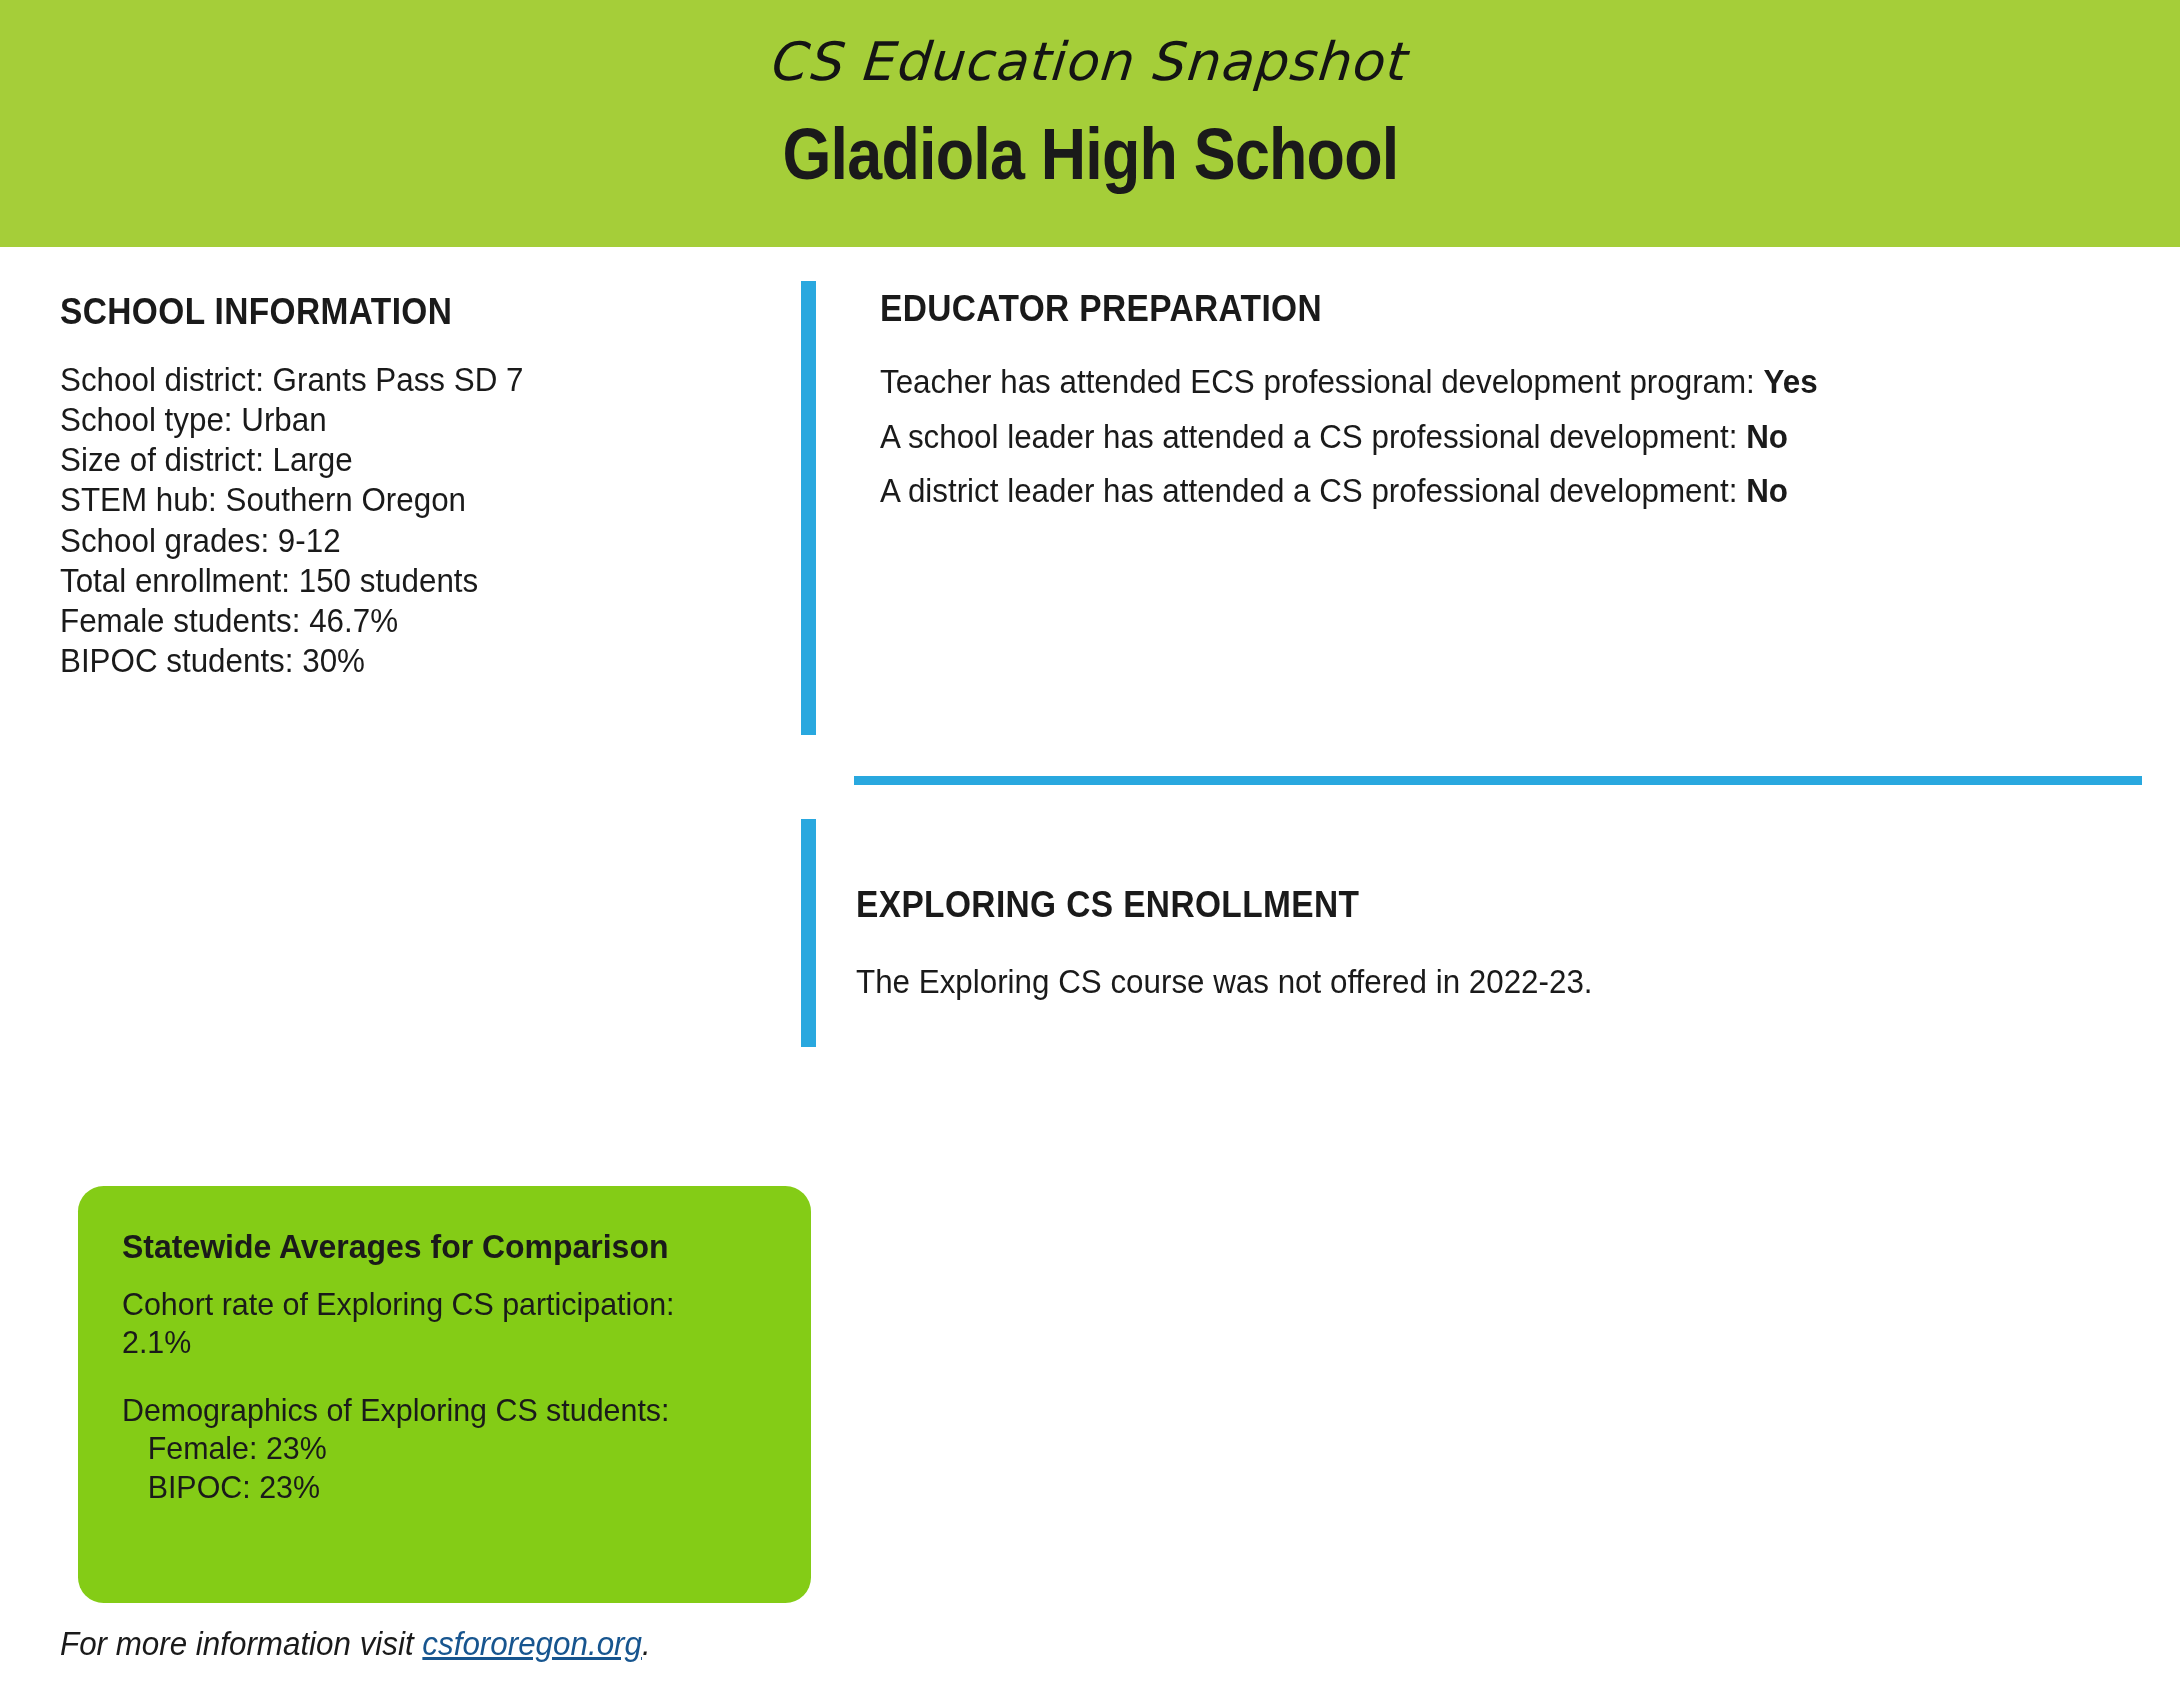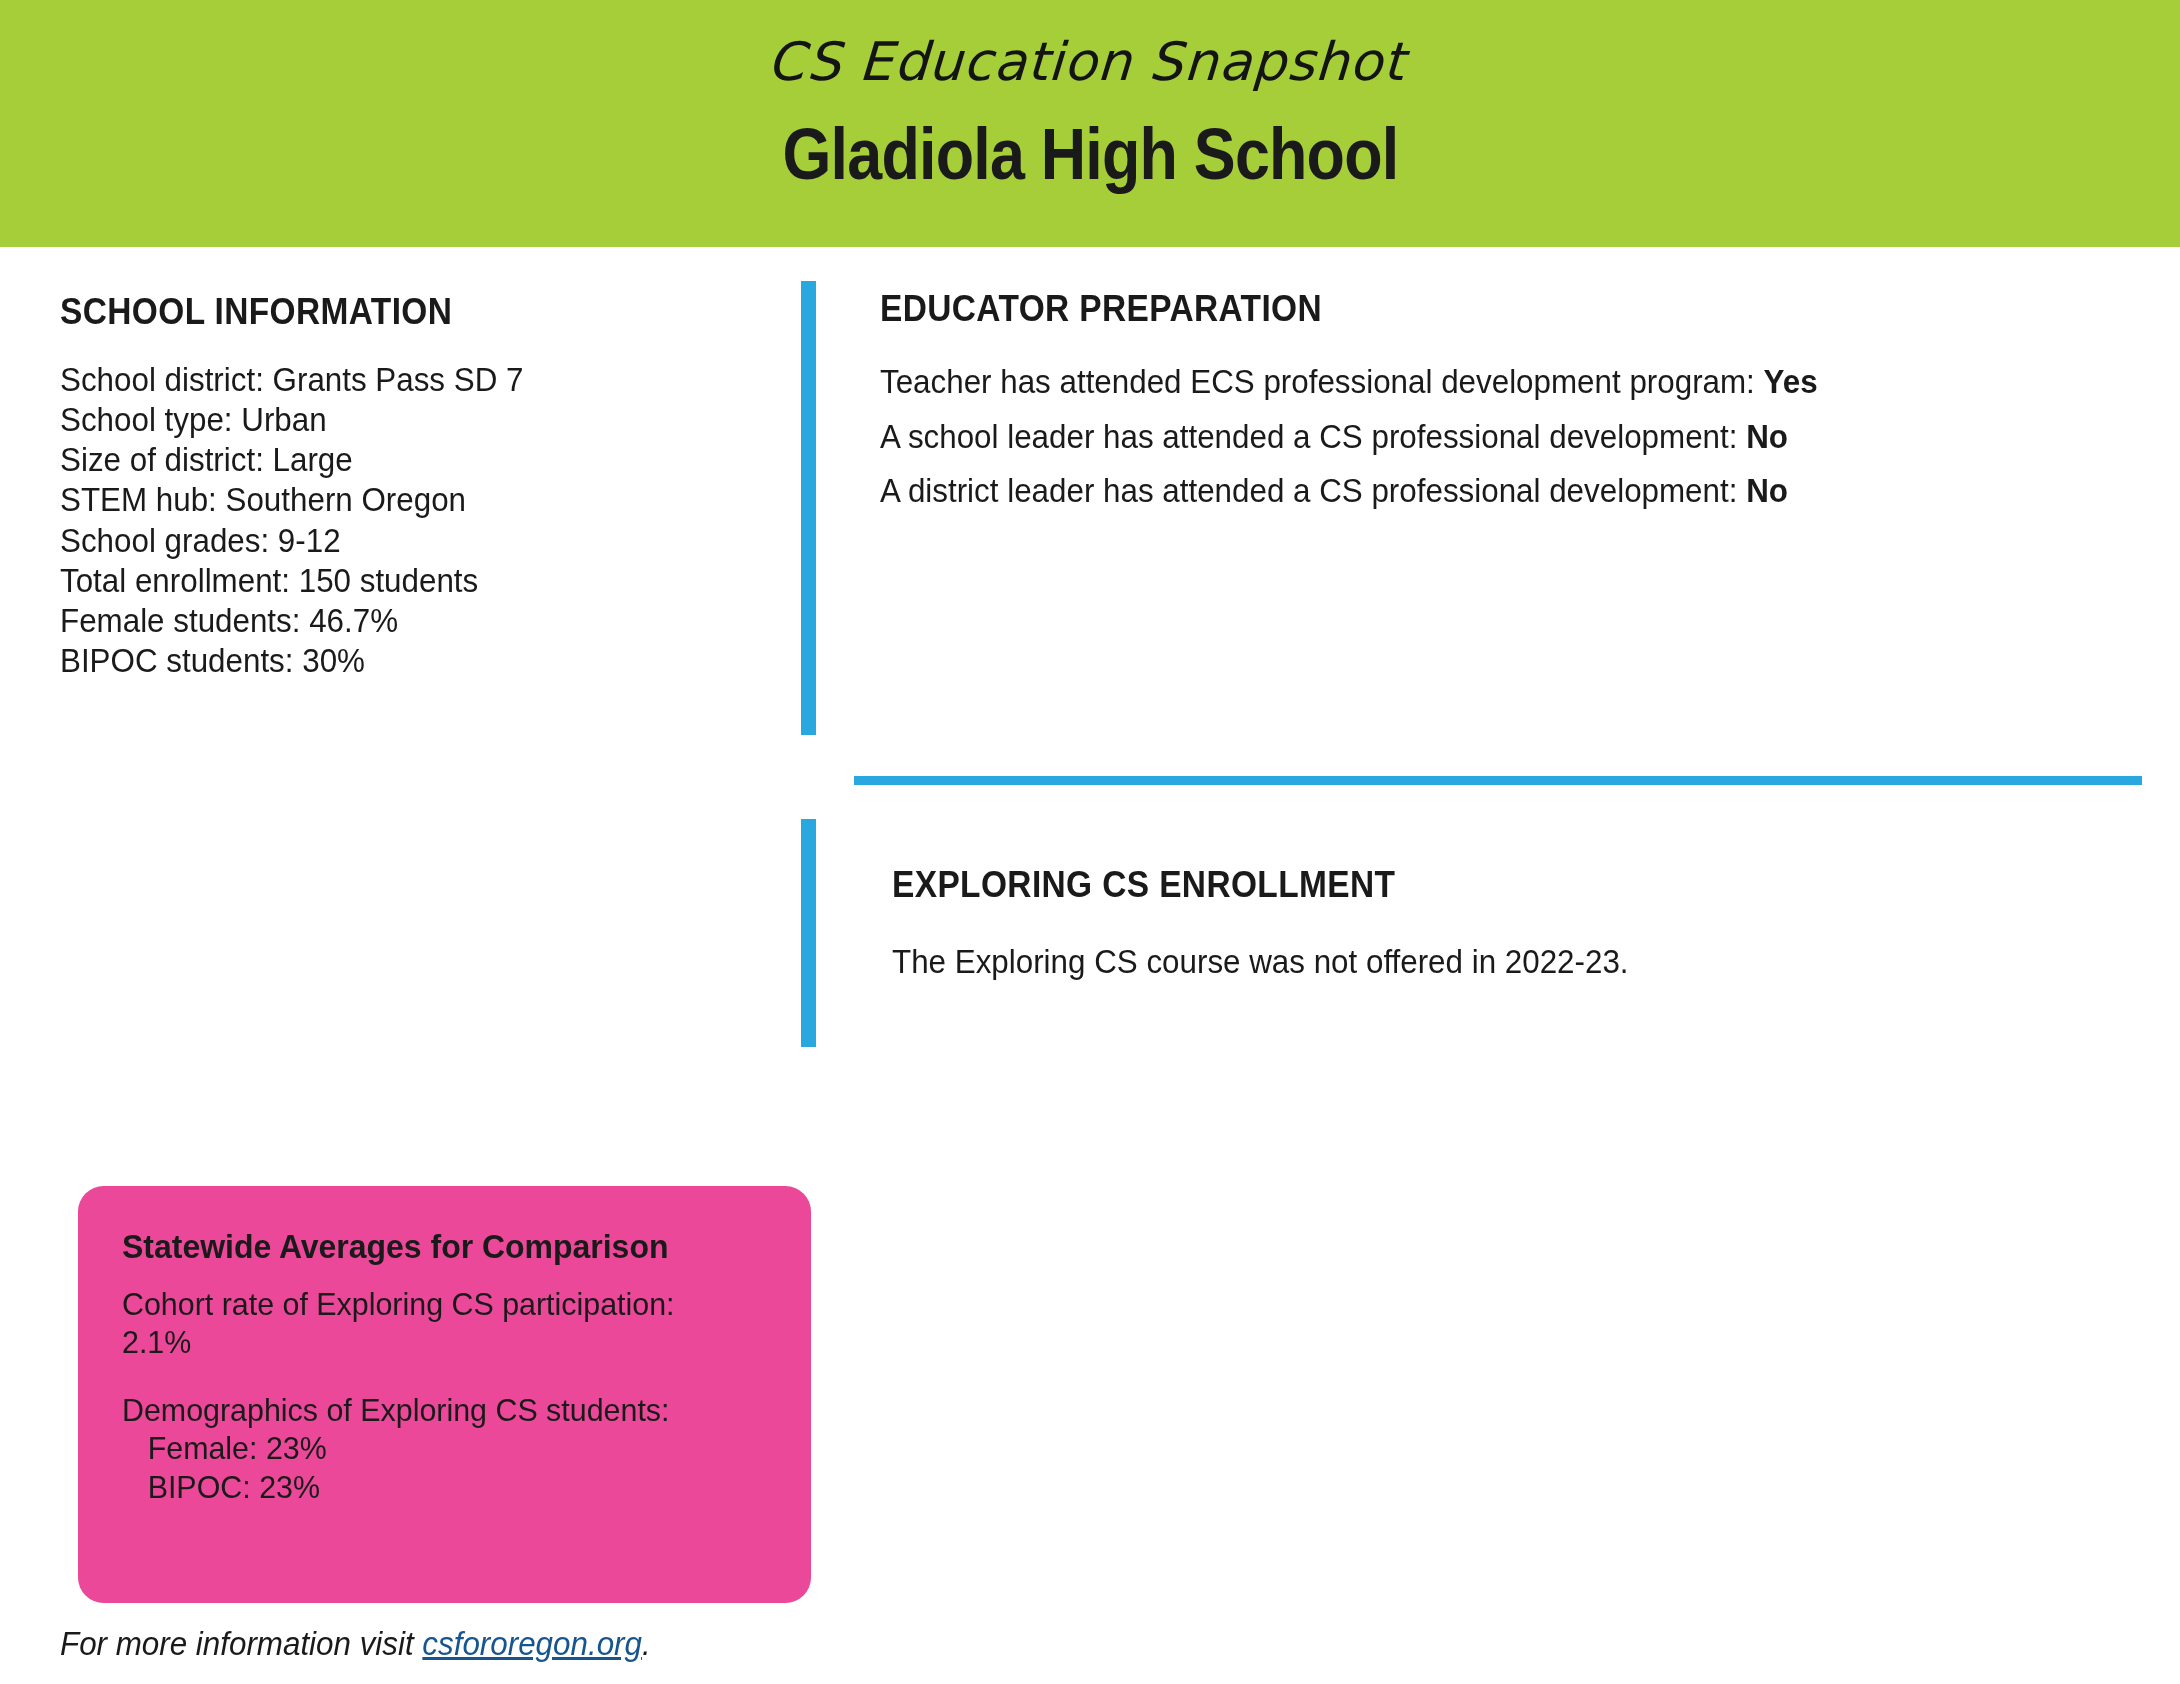--- a/index.html
+++ b/index.html
@@ -111,34 +111,33 @@
     top: 288px;
     width: 1303px;
     margin-left: 24px;
   }
   .educator-prep .sec-heading { margin-bottom: 32px; }
   .educator-prep .body-line { margin-bottom: 15.3px; }
 
   .exploring-cs {
     position: absolute;
     left: 856px;
-    top: 864px;
+    top: 884px;
     width: 1278px;
-    margin-left: 36px;
   }
   .exploring-cs .sec-heading { margin-bottom: 36px; }
 
   
   .statewide-box {
     position: absolute;
     left: 78px;
     top: 1186px;
     width: 733px;
     height: 417px;
-    background: #ec4899;
+    background: #84cc16;
     border-radius: 25.6px;
     box-sizing: border-box;
     padding: 41px 43px 0 44px;
   }
   .statewide-title {
     font-family: "Liberation Sans Narrow", "Liberation Sans", sans-serif;
     font-size: 34px;
     font-weight: 700;
     color: #1a1a1a;
     transform: scaleX(0.94);

